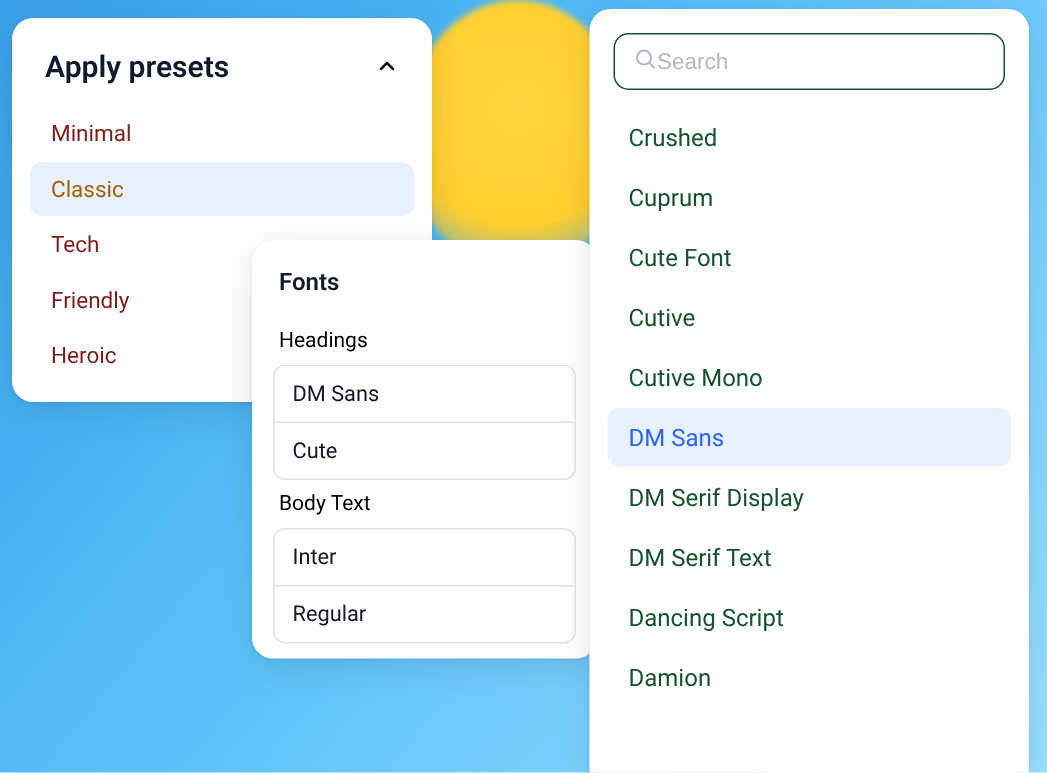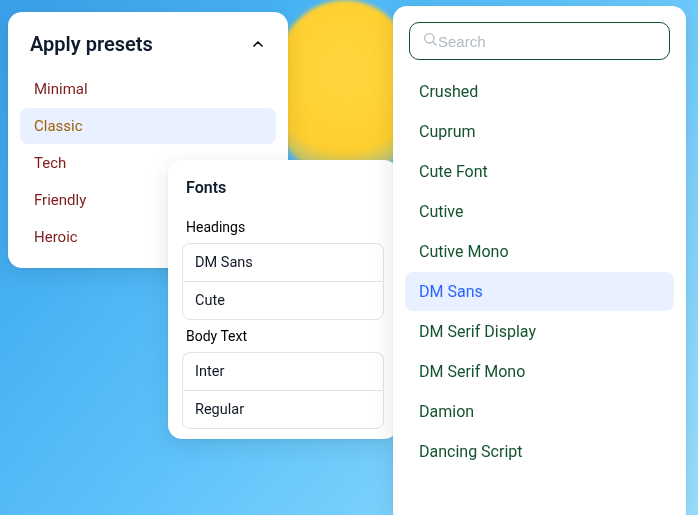--- a/index.html
+++ b/index.html
@@ -206,17 +206,17 @@
     <input type="text" placeholder="Search" style="">
   </div>
   <div id="font-list">
       <div class="font-item">Crushed</div>
       <div class="font-item">Cuprum</div>
       <div class="font-item">Cute Font</div>
       <div class="font-item">Cutive</div>
       <div class="font-item">Cutive Mono</div>
       <div class="font-item selected">DM Sans</div>
       <div class="font-item">DM Serif Display</div>
-      <div class="font-item">DM Serif Mono</div>
+      <div class="font-item">DM Serif Text</div>
+      <div class="font-item">Dancing Script</div>
       <div class="font-item">Damion</div>
-      <div class="font-item">Dancing Script</div>
     </div>
 </div>
 
 </body></html>

